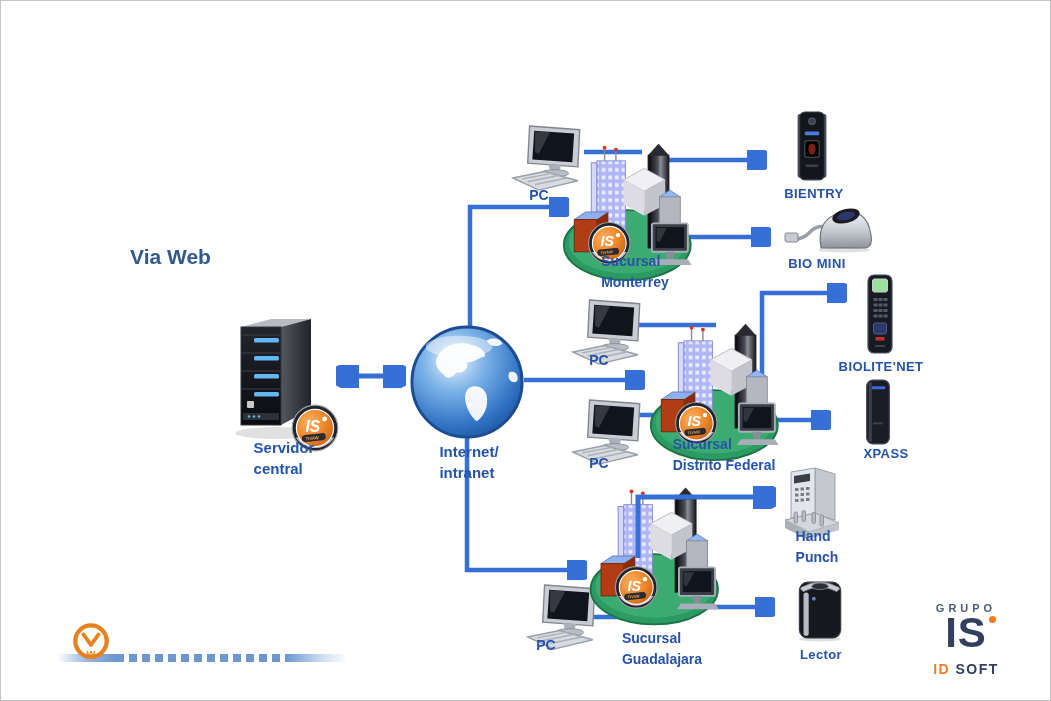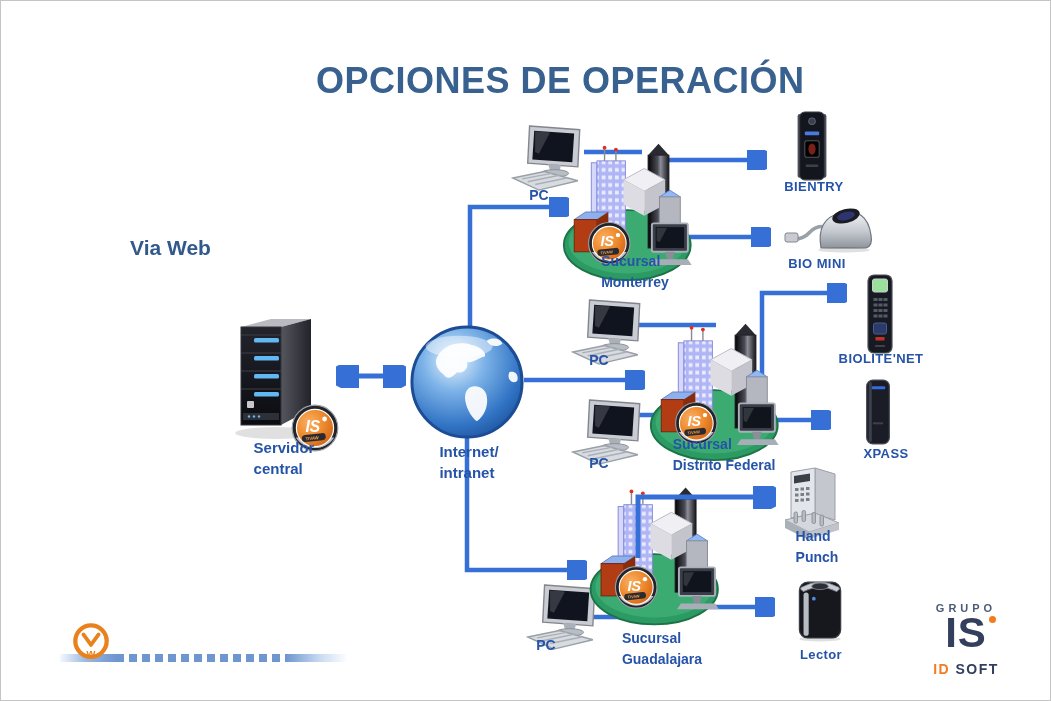--- a/index.html
+++ b/index.html
@@ -5,21 +5,21 @@
   html,body{margin:0;padding:0;background:#e9e9e9;}
   .slide{position:relative;width:1051px;height:701px;background:#ffffff;overflow:hidden;
          font-family:"Liberation Sans", sans-serif;box-shadow:0 0 0 1px #c4c4c4 inset;}
   svg{display:block;}
   
   .title{position:absolute;left:316px;top:60px;font-size:36px;font-weight:bold;
          color:#38618F;letter-spacing:.5px;white-space:nowrap;}
   .bullet-line{position:absolute;left:132px;top:166px;font-size:21px;font-weight:bold;
          color:#F47B20;white-space:nowrap;}
   .bullet-line .marker{color:#F9A569;font-weight:bold;}
-  .subtitle{position:absolute;left:130px;top:236px;font-size:21px;font-weight:bold;color:#31598C;}
+  .subtitle{position:absolute;left:130px;top:245px;font-size:21px;font-weight:bold;color:#31598C;}
   .lbl{position:absolute;transform:translateX(-50%);text-align:left;font-weight:bold;
        color:#2553A8;white-space:nowrap;z-index:5;}
   .node-lbl{font-size:15px;line-height:21px;}
   .branch-lbl{font-size:14px;line-height:21px;}
   .pc-lbl{font-size:14px;}
   .dev-lbl{font-size:13px;letter-spacing:.4px;line-height:18px;}
   
   .net{position:absolute;left:0;top:0;z-index:1;}
   .net-over{position:absolute;left:0;top:0;z-index:4;}
   .net path{stroke:#3670D6;stroke-width:4.5;fill:none;}
@@ -151,21 +151,20 @@
     <path d="M524,380 L642,380" marker-end="url(#arrow)"></path>
     <path d="M618,325 L716,325"></path>
     <path d="M618,415 L660,415"></path>
     <path d="M748,397 L762,397 L762,293 L844,293" marker-end="url(#arrow)"></path>
     <path d="M746,420 L828,420" marker-end="url(#arrow)"></path>
     <path d="M467,432 L467,570 L584,570" marker-end="url(#arrow)"></path>
     <path d="M578,617 L624,617"></path>
     <path d="M682,607 L772,607" marker-end="url(#arrow)"></path>
   </svg>
 
-  <div class="title">OPCIONES DE OPERACIÓN</div>
   <div class="subtitle">Via Web</div>
 
   <svg class="art" style="left:227px;top:311px" width="104" height="130" viewBox="0 0 104 130">
     <ellipse cx="50" cy="122" rx="42" ry="6" fill="#000000" opacity="0.12"></ellipse>
     <polygon points="14,16 44,8 84,8 54,16" fill="#b8bcc2"></polygon>
     <polygon points="54,16 84,8 84,98 54,114" fill="url(#gSrvSide)"></polygon>
     <rect x="14" y="16" width="40" height="98" fill="url(#gSrvFront)" stroke="#33343c" stroke-width="1"></rect>
     <g fill="#62b8f2">
       <rect x="27" y="27" width="25" height="4.5" rx="1.5"></rect>
       <rect x="27" y="45" width="25" height="4.5" rx="1.5"></rect>
@@ -258,21 +257,21 @@
   <svg class="art" style="left:791px;top:111px" width="42" height="74" viewBox="0 0 40 72">
     <rect x="6" y="3" width="4" height="62" rx="2" fill="#4a4e58"></rect>
     <rect x="30" y="3" width="4" height="62" rx="2" fill="#4a4e58"></rect>
     <rect x="8" y="1" width="24" height="66" rx="5" fill="#14161e" stroke="#3a3e48" stroke-width="1"></rect>
     <circle cx="20" cy="10" r="3.2" fill="#3a4050" stroke="#5a6070" stroke-width="1"></circle>
     <rect x="13" y="20" width="14" height="3.5" rx="1" fill="#4a7ae0"></rect>
     <rect x="13" y="29" width="14" height="16" rx="2" fill="#000000" stroke="#50545e" stroke-width="1"></rect>
     <ellipse cx="20" cy="37" rx="3.5" ry="5.5" fill="#7a2018"></ellipse>
     <rect x="14" y="52" width="12" height="2.5" fill="#3c404a"></rect>
   </svg>
-  <div class="lbl dev-lbl" style="left:814px;top:178px">BIENTRY</div>
+  <div class="lbl dev-lbl" style="left:814px;top:185px">BIENTRY</div>
 
   <svg class="art" style="left:783px;top:201px" width="94" height="52" viewBox="0 0 92 52">
     <path d="M4,38 q14,2 22,-7 q7,-7 16,-5" stroke="#9aa0a8" stroke-width="3.5" fill="none"></path>
     <rect x="1" y="32" width="13" height="9" rx="2" fill="#c8ccd2" stroke="#83868e" stroke-width="1"></rect>
     <path d="M37,47 q-5,-29 19,-35 q27,-6 31,22 q2,11 -5,13 z" fill="url(#gSilver)" stroke="#70747c" stroke-width="1.2"></path>
     <ellipse cx="62" cy="15" rx="14" ry="7" fill="#1a1c22" transform="rotate(-14 62 15)"></ellipse>
     <ellipse cx="62" cy="15" rx="9" ry="4" fill="#3c4ab0" opacity="0.55" transform="rotate(-14 62 15)"></ellipse>
     <ellipse cx="60" cy="49" rx="26" ry="2.5" fill="#000000" opacity="0.12"></ellipse>
   </svg>
   <div class="lbl dev-lbl" style="left:817px;top:255px">BIO MINI</div>
@@ -291,21 +290,21 @@
         <rect x="15.5" y="35" width="4" height="3"></rect>
         <rect x="20.5" y="35" width="4" height="3"></rect>
       <rect x="10.5" y="40.5" width="4" height="3"></rect>
         <rect x="15.5" y="40.5" width="4" height="3"></rect>
         <rect x="20.5" y="40.5" width="4" height="3"></rect>
     </g>
     <rect x="10.5" y="49" width="13" height="11" rx="2" fill="#2a3a6a" stroke="#4a5a8a" stroke-width="1"></rect>
     <rect x="12.5" y="63" width="9" height="3.5" fill="#c03028"></rect>
     <rect x="12" y="71" width="10" height="2" fill="#3c404a"></rect>
   </svg>
-  <div class="lbl dev-lbl" style="left:881px;top:350px">BIOLITE'NET</div>
+  <div class="lbl dev-lbl" style="left:881px;top:358px">BIOLITE'NET</div>
 
   <svg class="art" style="left:861px;top:379px" width="34" height="68" viewBox="0 0 32 66">
     <rect x="5" y="1" width="22" height="62" rx="6" fill="#1a1d26" stroke="#484c56" stroke-width="1.2"></rect>
     <rect x="7" y="3" width="3" height="58" rx="1.5" fill="#3c404c"></rect>
     <rect x="10" y="7" width="13" height="3" rx="1" fill="#3a6ae0"></rect>
     <rect x="11" y="42" width="10" height="2" fill="#3c404a"></rect>
   </svg>
   <div class="lbl dev-lbl" style="left:886px;top:445px">XPASS</div>
 
   <svg class="art" style="left:780px;top:466px" width="64" height="80" viewBox="0 0 62 80">

